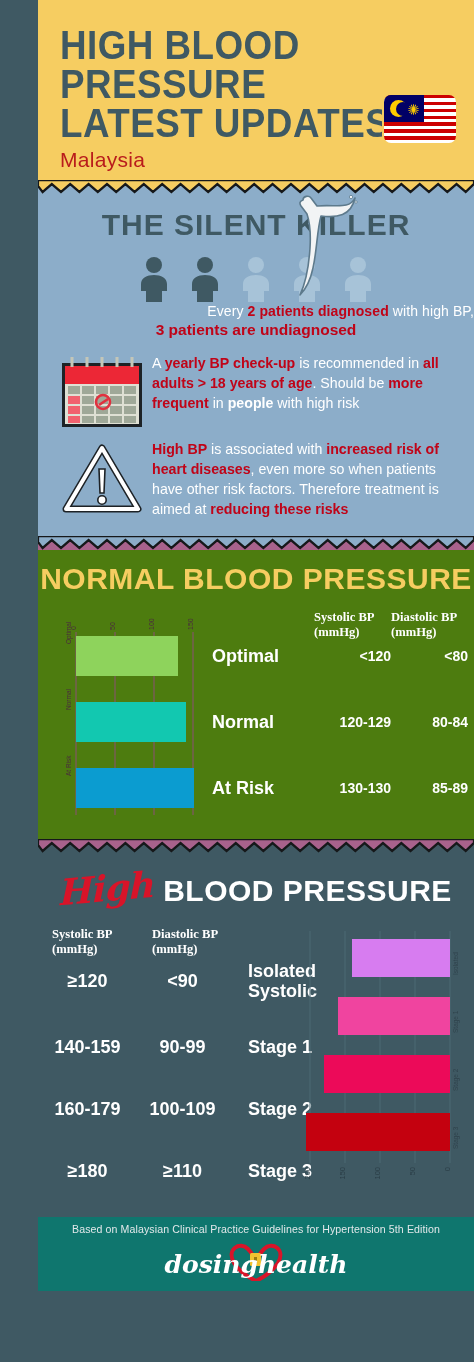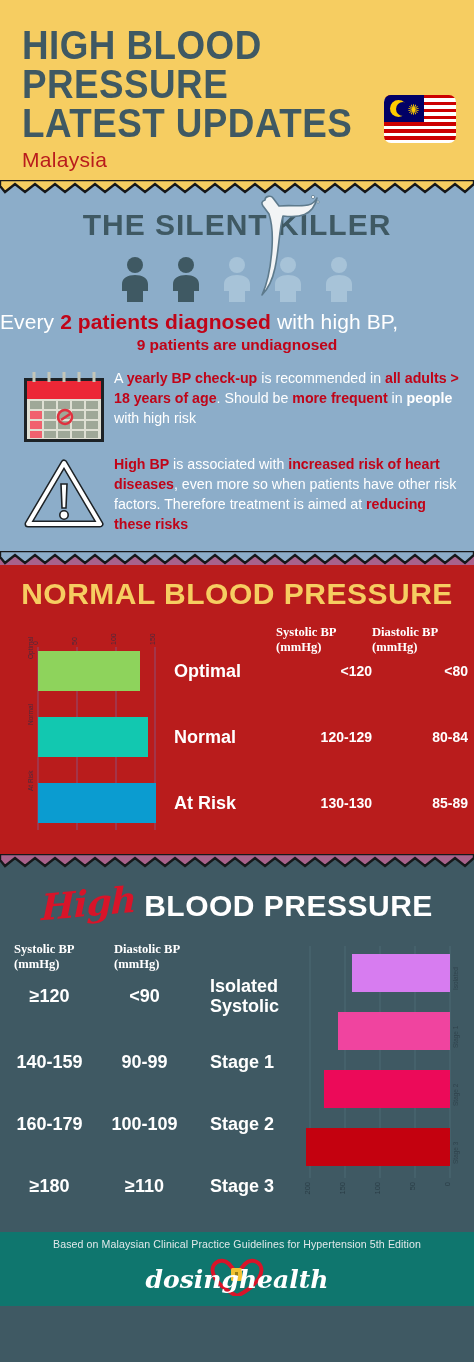--- a/index.html
+++ b/index.html
@@ -6,20 +6,21 @@
   html, body {
     width: 474px;
     background: #3f5963;
     font-family: "Liberation Sans", sans-serif;
   }
   .page {
     position: relative;
     width: 474px;
     height: 1362px;
     overflow: hidden;
+    padding-left: 38px;
   }
 
   
   .sec-header {
     position: relative;
     height: 180px;
     background: #f6cd61;
     padding: 26px 22px 0 22px;
   }
   .title-main {
@@ -77,37 +78,37 @@
     text-transform: uppercase;
     z-index: 1;
   }
   .scythe { position: absolute; left: 249px; top: -4px; width: 75px; height: 108px; z-index: 2; }
   .people-row {
     display: flex; justify-content: center; gap: 9px;
     margin-top: 14px;
   }
   .person { width: 42px; height: 46px; }
   .stat-line1 {
-    margin-top: 8px; text-align: left; font-size: 21px; color: #ffffff; font-weight: 400;
+    margin-top: 1px; text-align: right; font-size: 14px; color: #ffffff; font-weight: 400;
     letter-spacing: 0.1px;
   }
   .stat-line1 b { color: #c00418; font-weight: bold; }
   .stat-line2 {
     margin-top: 2px; text-align: center; font-size: 15.5px; color: #c00418; font-weight: bold;
   }
   .info-block { display: flex; align-items: flex-start; margin: 14px 14px 0 14px; }
   .info-icon { flex: 0 0 100px; display: flex; justify-content: center; padding-top: 2px; }
   .info-text { font-size: 14.2px; line-height: 1.42; color: #ffffff; }
   .info-text b { color: #c00418; }
   .info-text .wb { color: #ffffff; font-weight: bold; }
   .info-block.second { margin-top: 8px; }
   .info-block.second .info-icon { padding-top: 4px; }
 
   
-  .sec-purple { background: #b91c1c; padding: 12px 0 14px 0; }
+  .sec-purple { background: #4d7c0f; padding: 12px 0 14px 0; }
   .normal-title {
     text-align: center;
     font-family: "Liberation Sans Narrow", "Liberation Sans", sans-serif;
     font-weight: bold; font-size: 30px; letter-spacing: 0.5px;
     color: #f6cd61; text-transform: uppercase;
   }
   .normal-grid { position: relative; margin-top: 14px; height: 215px; }
   .nchart { position: absolute; left: 14px; top: 0; width: 160px; height: 205px; }
   .nlabels { position: absolute; left: 174px; top: 0; right: 6px; height: 205px; }
   .col-headers { display: flex; position: absolute; top: 0; left: 102px; right: 0; }
@@ -214,21 +215,21 @@
       </svg>
       <svg class="person" viewBox="0 0 42 46">
         <circle cx="21" cy="9" r="8" fill="#a7c3d8"></circle>
         <path d="M21,19 C28,19 34,22 34,28 L34,35 L29,35 L29,46 L13,46 L13,35 L8,35 L8,28 C8,22 14,19 21,19 Z" fill="#a7c3d8"></path>
       </svg>
     </div>
 
     <div class="stat-line1">
       <span>Every </span><b>2 patients diagnosed</b><span> with high BP,</span>
     </div>
-    <div class="stat-line2">9 patients are undiagnosed</div>
+    <div class="stat-line2">3 patients are undiagnosed</div>
 
     <div class="info-block">
       <div class="info-icon">
         <svg width="92" height="76" viewBox="0 0 92 76">
           <rect x="6" y="8" width="80" height="64" fill="#1d2226"></rect>
           <rect x="9" y="11" width="74" height="18" fill="#ec2736"></rect>
           <rect x="9" y="29" width="74" height="40" fill="#dfe0d4"></rect>
           <g fill="#9fa898">
             <rect x="12" y="31" width="12" height="8"></rect>
               <rect x="26" y="31" width="12" height="8"></rect>

